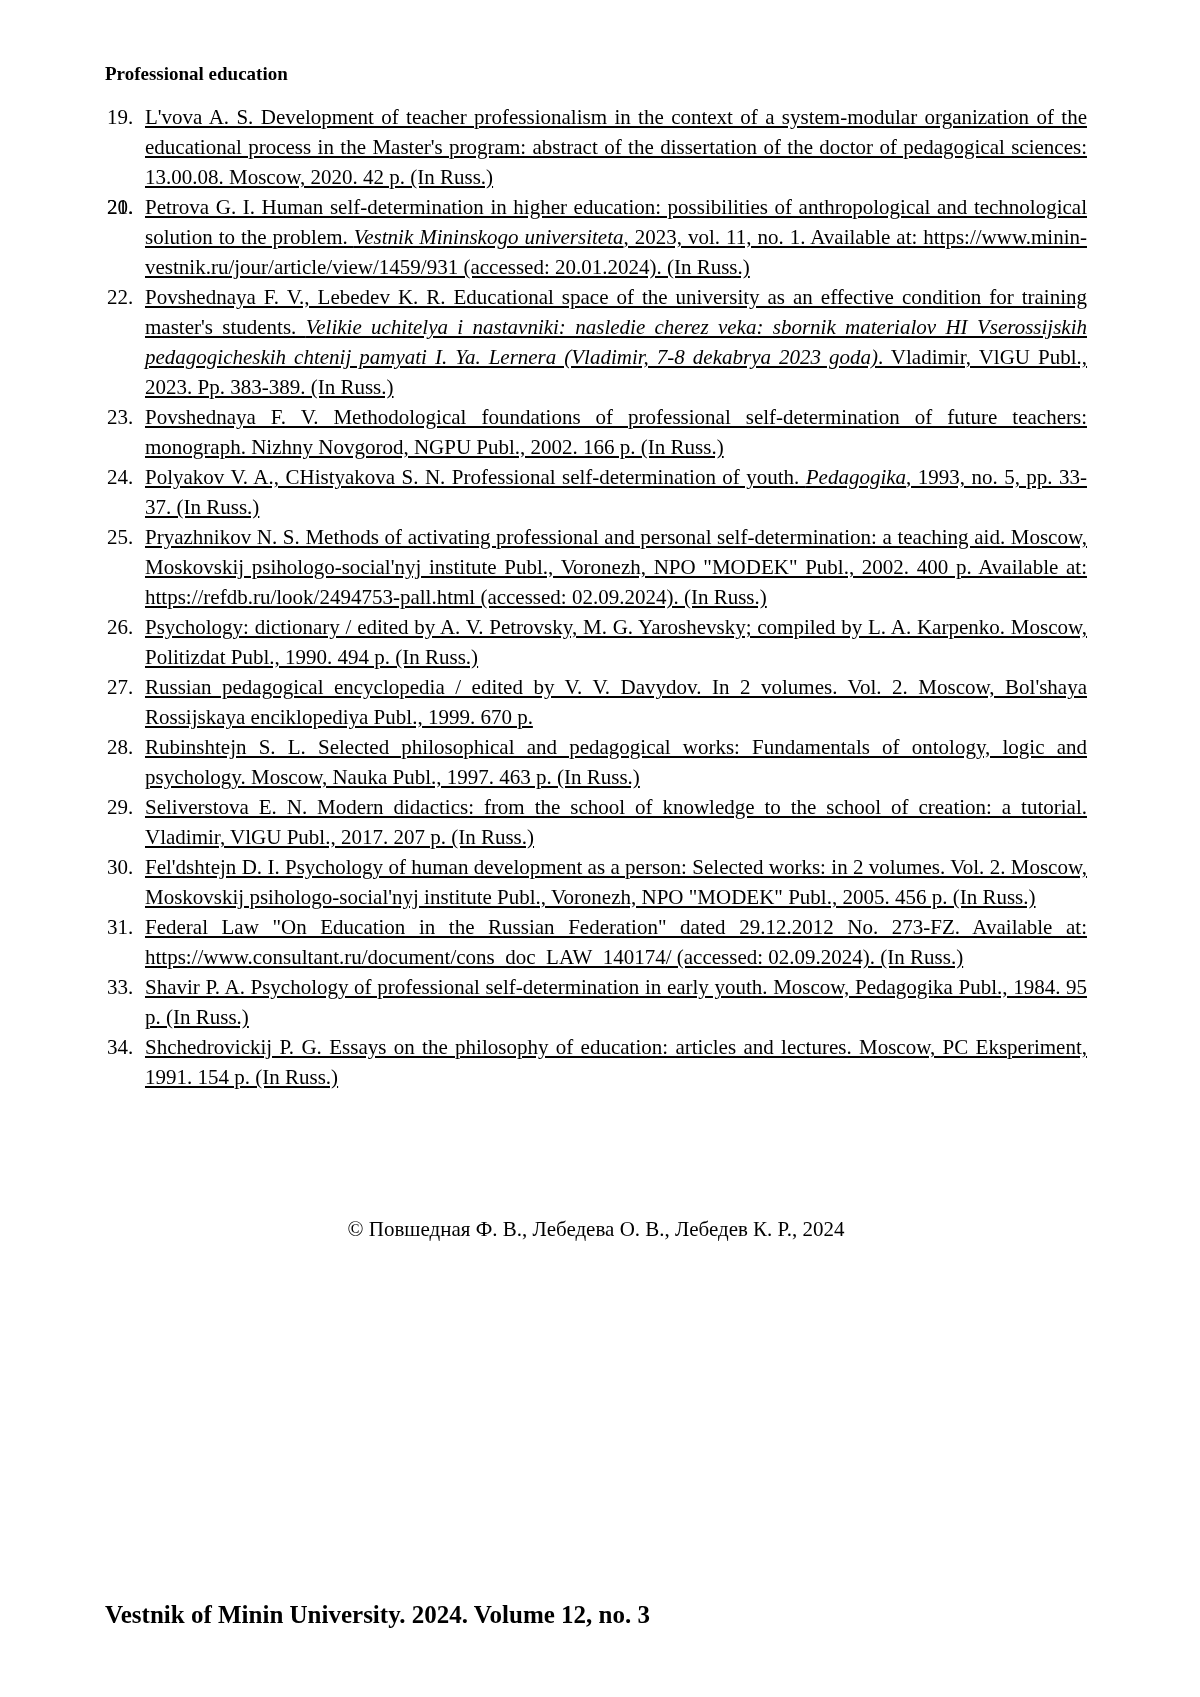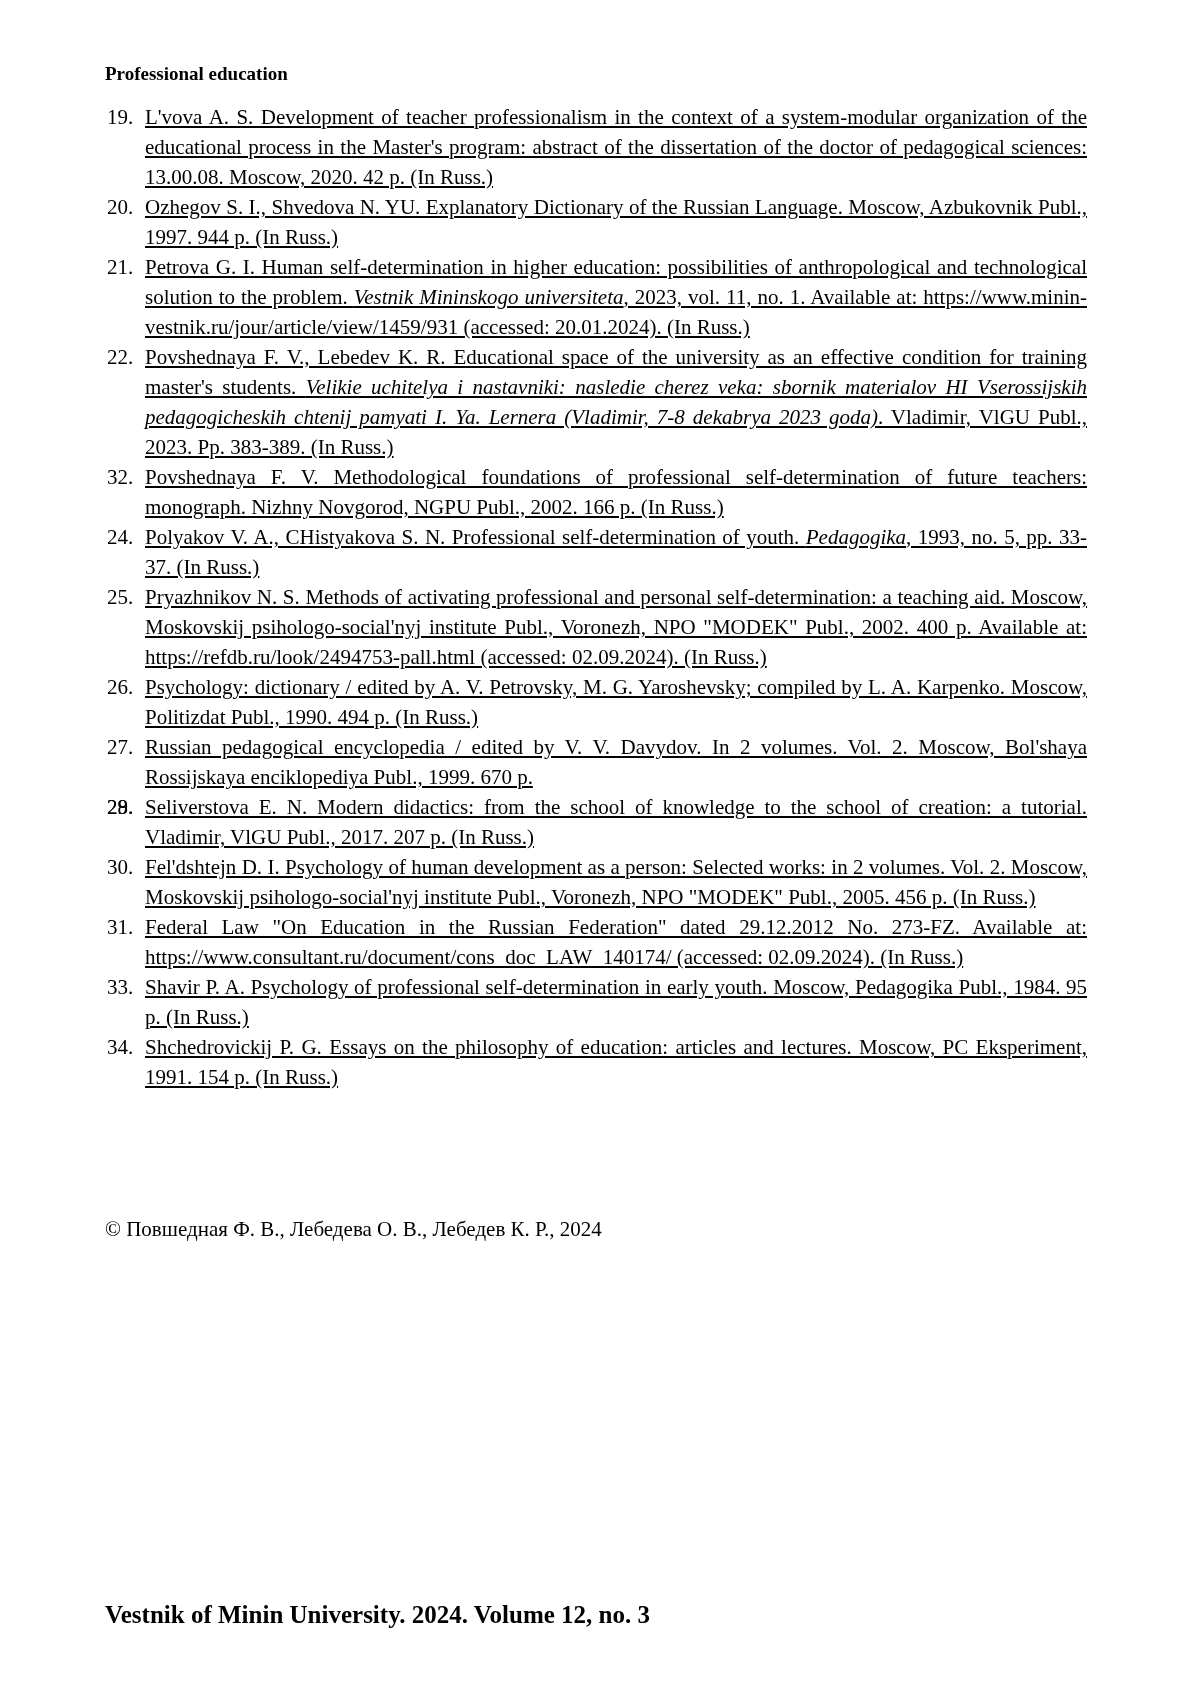--- a/index.html
+++ b/index.html
@@ -45,50 +45,50 @@
   ol.refs li .num {
     position: absolute;
     left: 2px;
     top: 0;
   }
   .it { font-style: italic; }
   .copyright {
     margin-top: 122px;
     font-size: 21px;
     line-height: 30px;
-    text-align: left;
+    text-align: center;
   }
   .page-footer {
     position: absolute;
     top: 1603px;
     left: 105px;
     font-size: 25px;
     font-weight: bold;
     line-height: 24px;
   }
 </style>
 </head>
 <body>
 
 <div class="page">
 
   <div class="running-head">Professional education</div>
 
   <div class="content">
     <ol class="refs">
         <li><span class="num">19.</span><span><span>L'vova A. S. Development of teacher professionalism in the context of a system-modular organization of the educational process in the Master's program: abstract of the dissertation of the doctor of pedagogical sciences: 13.00.08. Moscow, 2020. 42 p. (In Russ.)</span></span></li>
-        <li><span class="num">20.</span><span><span>Ozhegov S. I., Shvedova N. YU. Explanatory Dictionary of the Russian Language. Moscow, Azbukovnik Publ., 1997. 944 p. (In Russ.)</span></span></li>
+        <li><span class="num">20.</span></li>
         <li><span class="num">21.</span><span><span>Petrova G. I. Human self-determination in higher education: possibilities of anthropological and technological solution to the problem. </span><span class="it">Vestnik Mininskogo universiteta</span><span>, 2023, vol. 11, no. 1. Available at: https://www.minin-vestnik.ru/jour/article/view/1459/931 (accessed: 20.01.2024). (In Russ.)</span></span></li>
         <li><span class="num">22.</span><span><span>Povshednaya F. V., Lebedev K. R. Educational space of the university as an effective condition for training master's students. </span><span class="it">Velikie uchitelya i nastavniki: nasledie cherez veka: sbornik materialov HI Vserossijskih pedagogicheskih chtenij pamyati I. Ya. Lernera (Vladimir, 7-8 dekabrya 2023 goda)</span><span>. Vladimir, VlGU Publ., 2023. Pp. 383-389. (In Russ.)</span></span></li>
-        <li><span class="num">32.</span><span><span>Povshednaya F. V. Methodological foundations of professional self-determination of future teachers: monograph. Nizhny Novgorod, NGPU Publ., 2002. 166 p. (In Russ.)</span></span></li>
+        <li><span class="num">23.</span><span><span>Povshednaya F. V. Methodological foundations of professional self-determination of future teachers: monograph. Nizhny Novgorod, NGPU Publ., 2002. 166 p. (In Russ.)</span></span></li>
         <li><span class="num">24.</span><span><span>Polyakov V. A.,  CHistyakova S. N. Professional self-determination of youth. </span><span class="it">Pedagogika</span><span>, 1993, no. 5, pp. 33-37. (In Russ.)</span></span></li>
         <li><span class="num">25.</span><span><span>Pryazhnikov N. S. Methods of activating professional and personal self-determination: a teaching aid. Moscow, Moskovskij psihologo-social'nyj institute Publ., Voronezh, NPO "MODEK" Publ., 2002. 400 p. Available at: https://refdb.ru/look/2494753-pall.html (accessed: 02.09.2024). (In Russ.)</span></span></li>
         <li><span class="num">26.</span><span><span>Psychology: dictionary / edited by A. V. Petrovsky, M. G. Yaroshevsky; compiled by L. A. Karpenko. Moscow, Politizdat Publ., 1990. 494 p. (In Russ.)</span></span></li>
         <li><span class="num">27.</span><span><span>Russian pedagogical encyclopedia / edited by V. V. Davydov. In 2 volumes. Vol. 2. Moscow, Bol'shaya Rossijskaya enciklopediya Publ., 1999. 670 p.</span></span></li>
-        <li><span class="num">28.</span></li>
+        <li><span class="num">28.</span><span><span>Rubinshtejn S. L. Selected philosophical and pedagogical works: Fundamentals of ontology, logic and psychology. Moscow, Nauka Publ., 1997. 463 p. (In Russ.)</span></span></li>
         <li><span class="num">29.</span><span><span>Seliverstova E. N. Modern didactics: from the school of knowledge to the school of creation: a tutorial. Vladimir, VlGU Publ., 2017. 207 p. (In Russ.)</span></span></li>
         <li><span class="num">30.</span><span><span>Fel'dshtejn D. I. Psychology of human development as a person: Selected works: in 2 volumes. Vol. 2. Moscow, Moskovskij psihologo-social'nyj institute Publ., Voronezh, NPO "MODEK" Publ., 2005. 456 p. (In Russ.)</span></span></li>
         <li><span class="num">31.</span><span><span>Federal Law "On Education in the Russian Federation" dated 29.12.2012 No. 273-FZ. Available at: https://www.consultant.ru/document/cons_doc_LAW_140174/ (accessed: 02.09.2024). (In Russ.)</span></span></li>
         <li><span class="num">33.</span><span><span>Shavir P. A. Psychology of professional self-determination in early youth. Moscow, Pedagogika Publ., 1984. 95 p. (In Russ.)</span></span></li>
         <li><span class="num">34.</span><span><span>Shchedrovickij P. G. Essays on the philosophy of education: articles and lectures. Moscow, PC Eksperiment, 1991. 154 p. (In Russ.)</span></span></li>
       </ol>
 
     <div class="copyright">© Повшедная Ф. В., Лебедева О. В., Лебедев К. Р., 2024</div>
   </div>
 

